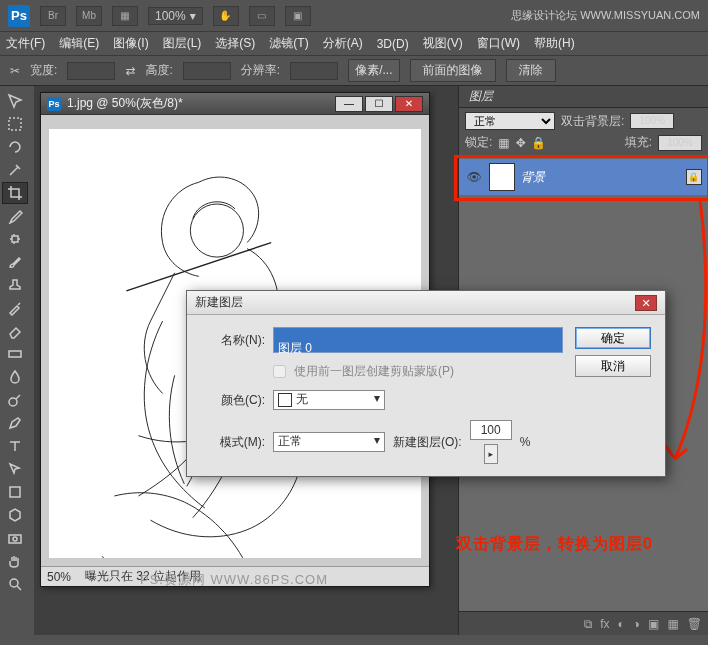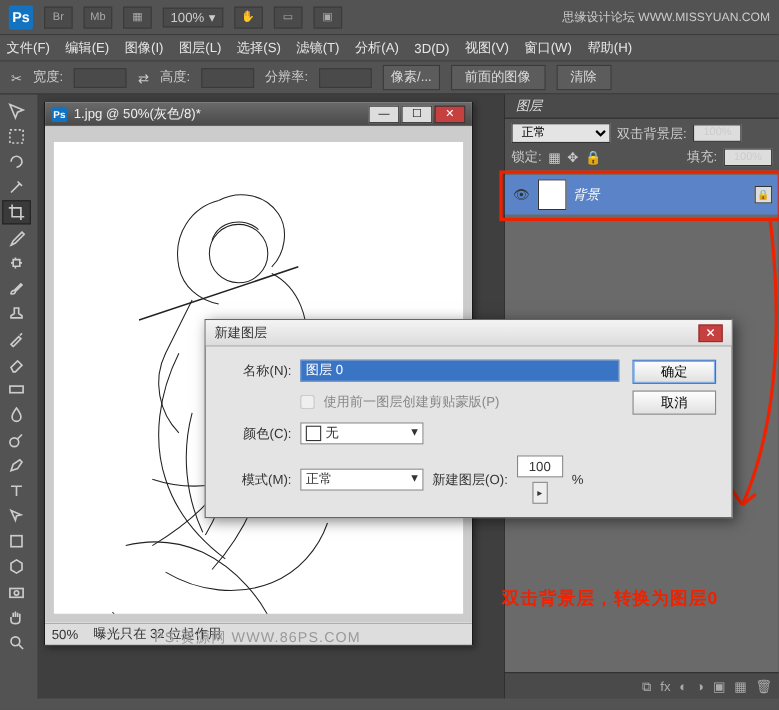--- a/index.html
+++ b/index.html
@@ -46,21 +46,21 @@
 .red-arrow { position: absolute; top: 44px; right: -2px; width: 70px; height: 280px; pointer-events: none; }
 .layer-footer { height: 24px; background: #4a4a4a; border-top: 1px solid #2a2a2a; display: flex; align-items: center; justify-content: flex-end; padding: 0 6px; gap: 8px; color: #aaa; }
 .dialog { position: absolute; top: 270px; left: 186px; width: 480px; background: #e4e4e4; border: 1px solid #666; box-shadow: 3px 3px 12px rgba(0,0,0,0.5); z-index: 100; margin-top: 20px; }
 .dlg-title { height: 24px; background: linear-gradient(#f4f4f4,#dcdcdc); display: flex; align-items: center; padding: 0 8px; border-bottom: 1px solid #aaa; }
 .dlg-title span { flex: 1; color: #333; }
 .dlg-close { width: 22px; height: 16px; background: #c64040; color: #fff; text-align: center; line-height: 14px; font-size: 11px; border: 1px solid #833; }
 .dlg-body { padding: 12px 14px; display: flex; gap: 12px; }
 .dlg-form { flex: 1; display: flex; flex-direction: column; gap: 10px; }
 .dlg-row { display: flex; align-items: center; gap: 8px; color: #333; }
 .dlg-row label { min-width: 64px; text-align: right; }
-.dlg-input { flex: 1; height: 20px; border: 1px solid #7a9ac9; background: #fff; padding: 0 4px; }
+.dlg-input { flex: 1; height: 20px; border: 1px solid #7a9ac9; background: #fff; padding: 12px 4px; }
 .dlg-input.sel { background: #3a74c4; color: #fff; }
 .dlg-check { width: 13px; height: 13px; }
 .dlg-sel { height: 20px; border: 1px solid #888; background: #fff; padding: 0 4px; width: 112px; }
 .dlg-color { display: inline-flex; align-items: center; gap: 4px; }
 .dlg-color-sw { width: 14px; height: 14px; border: 1px solid #333; background: #fff; }
 .dlg-btns { display: flex; flex-direction: column; gap: 6px; width: 76px; }
 .dlg-btn { height: 22px; border: 1px solid #888; background: linear-gradient(#fefefe,#e0e0e0); text-align: center; line-height: 20px; cursor: pointer; }
 .dlg-btn.default { border: 1px solid #3a74c4; box-shadow: 0 0 0 1px #7ab0ee inset; }
 .opacity-box { display: flex; align-items: center; gap: 4px; flex-direction: column; }
 .opacity-num { width: 42px; height: 20px; border: 1px solid #888; text-align: center; line-height: 18px; background: #fff; }

